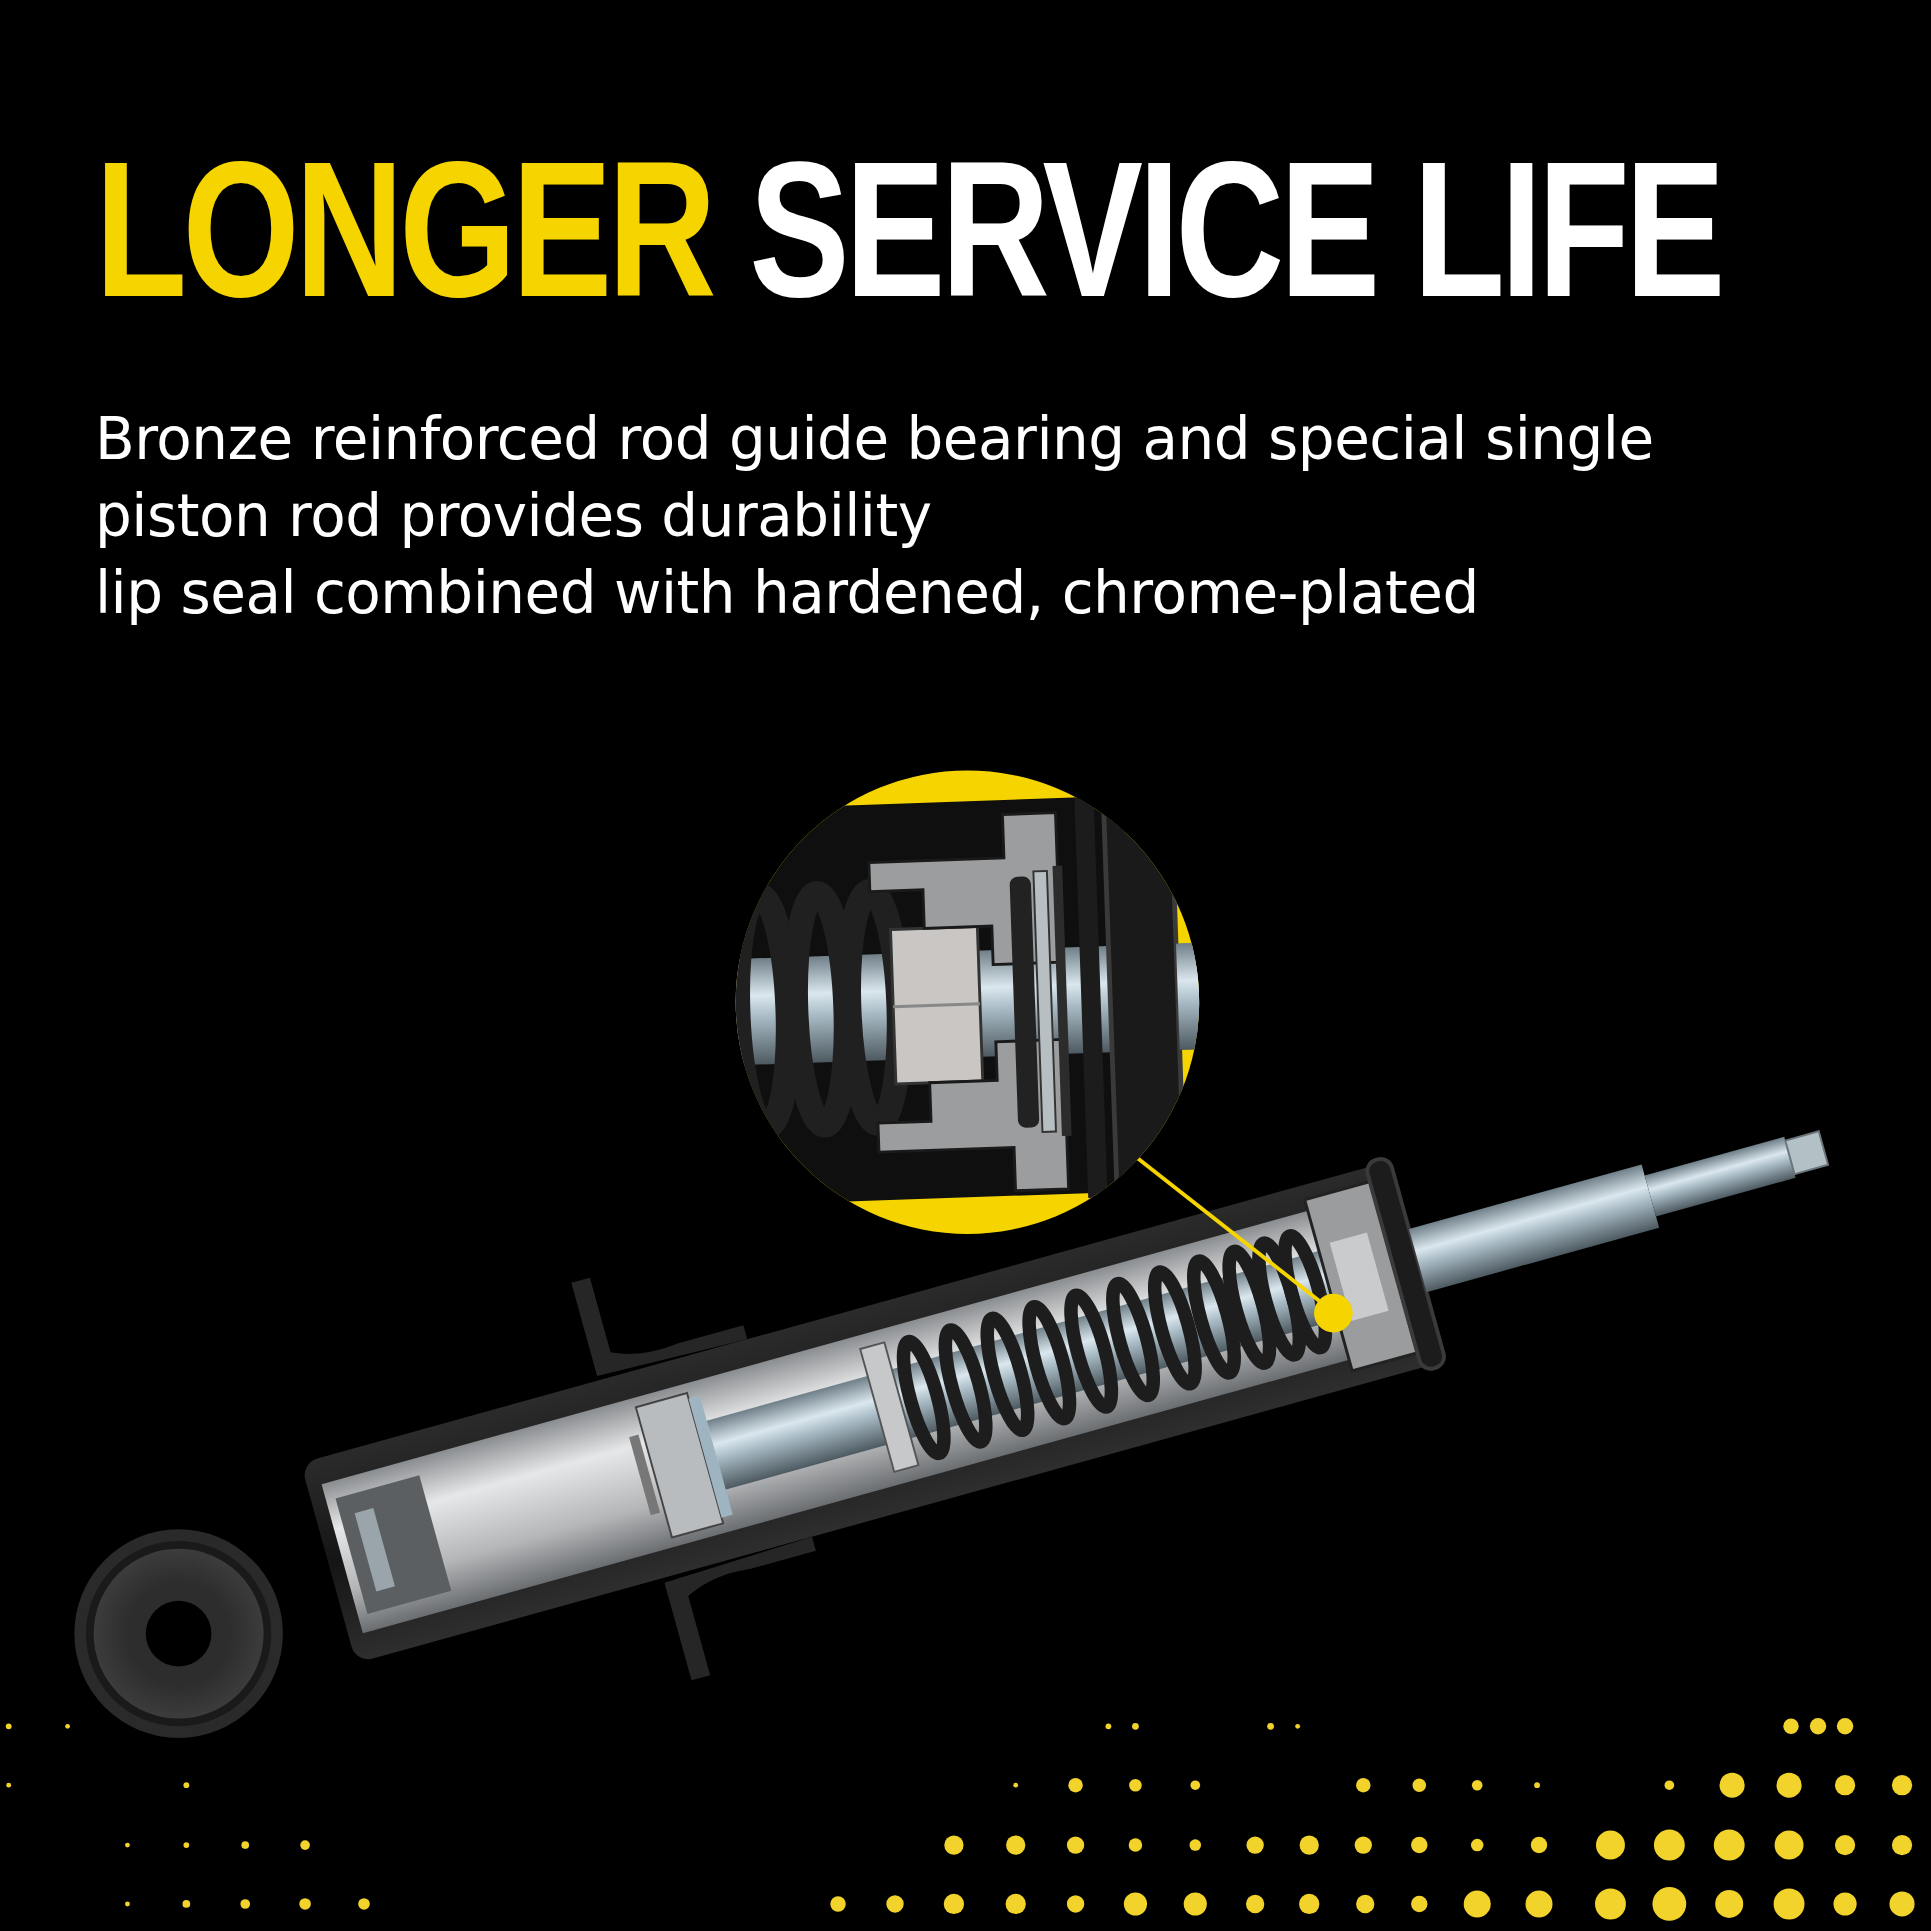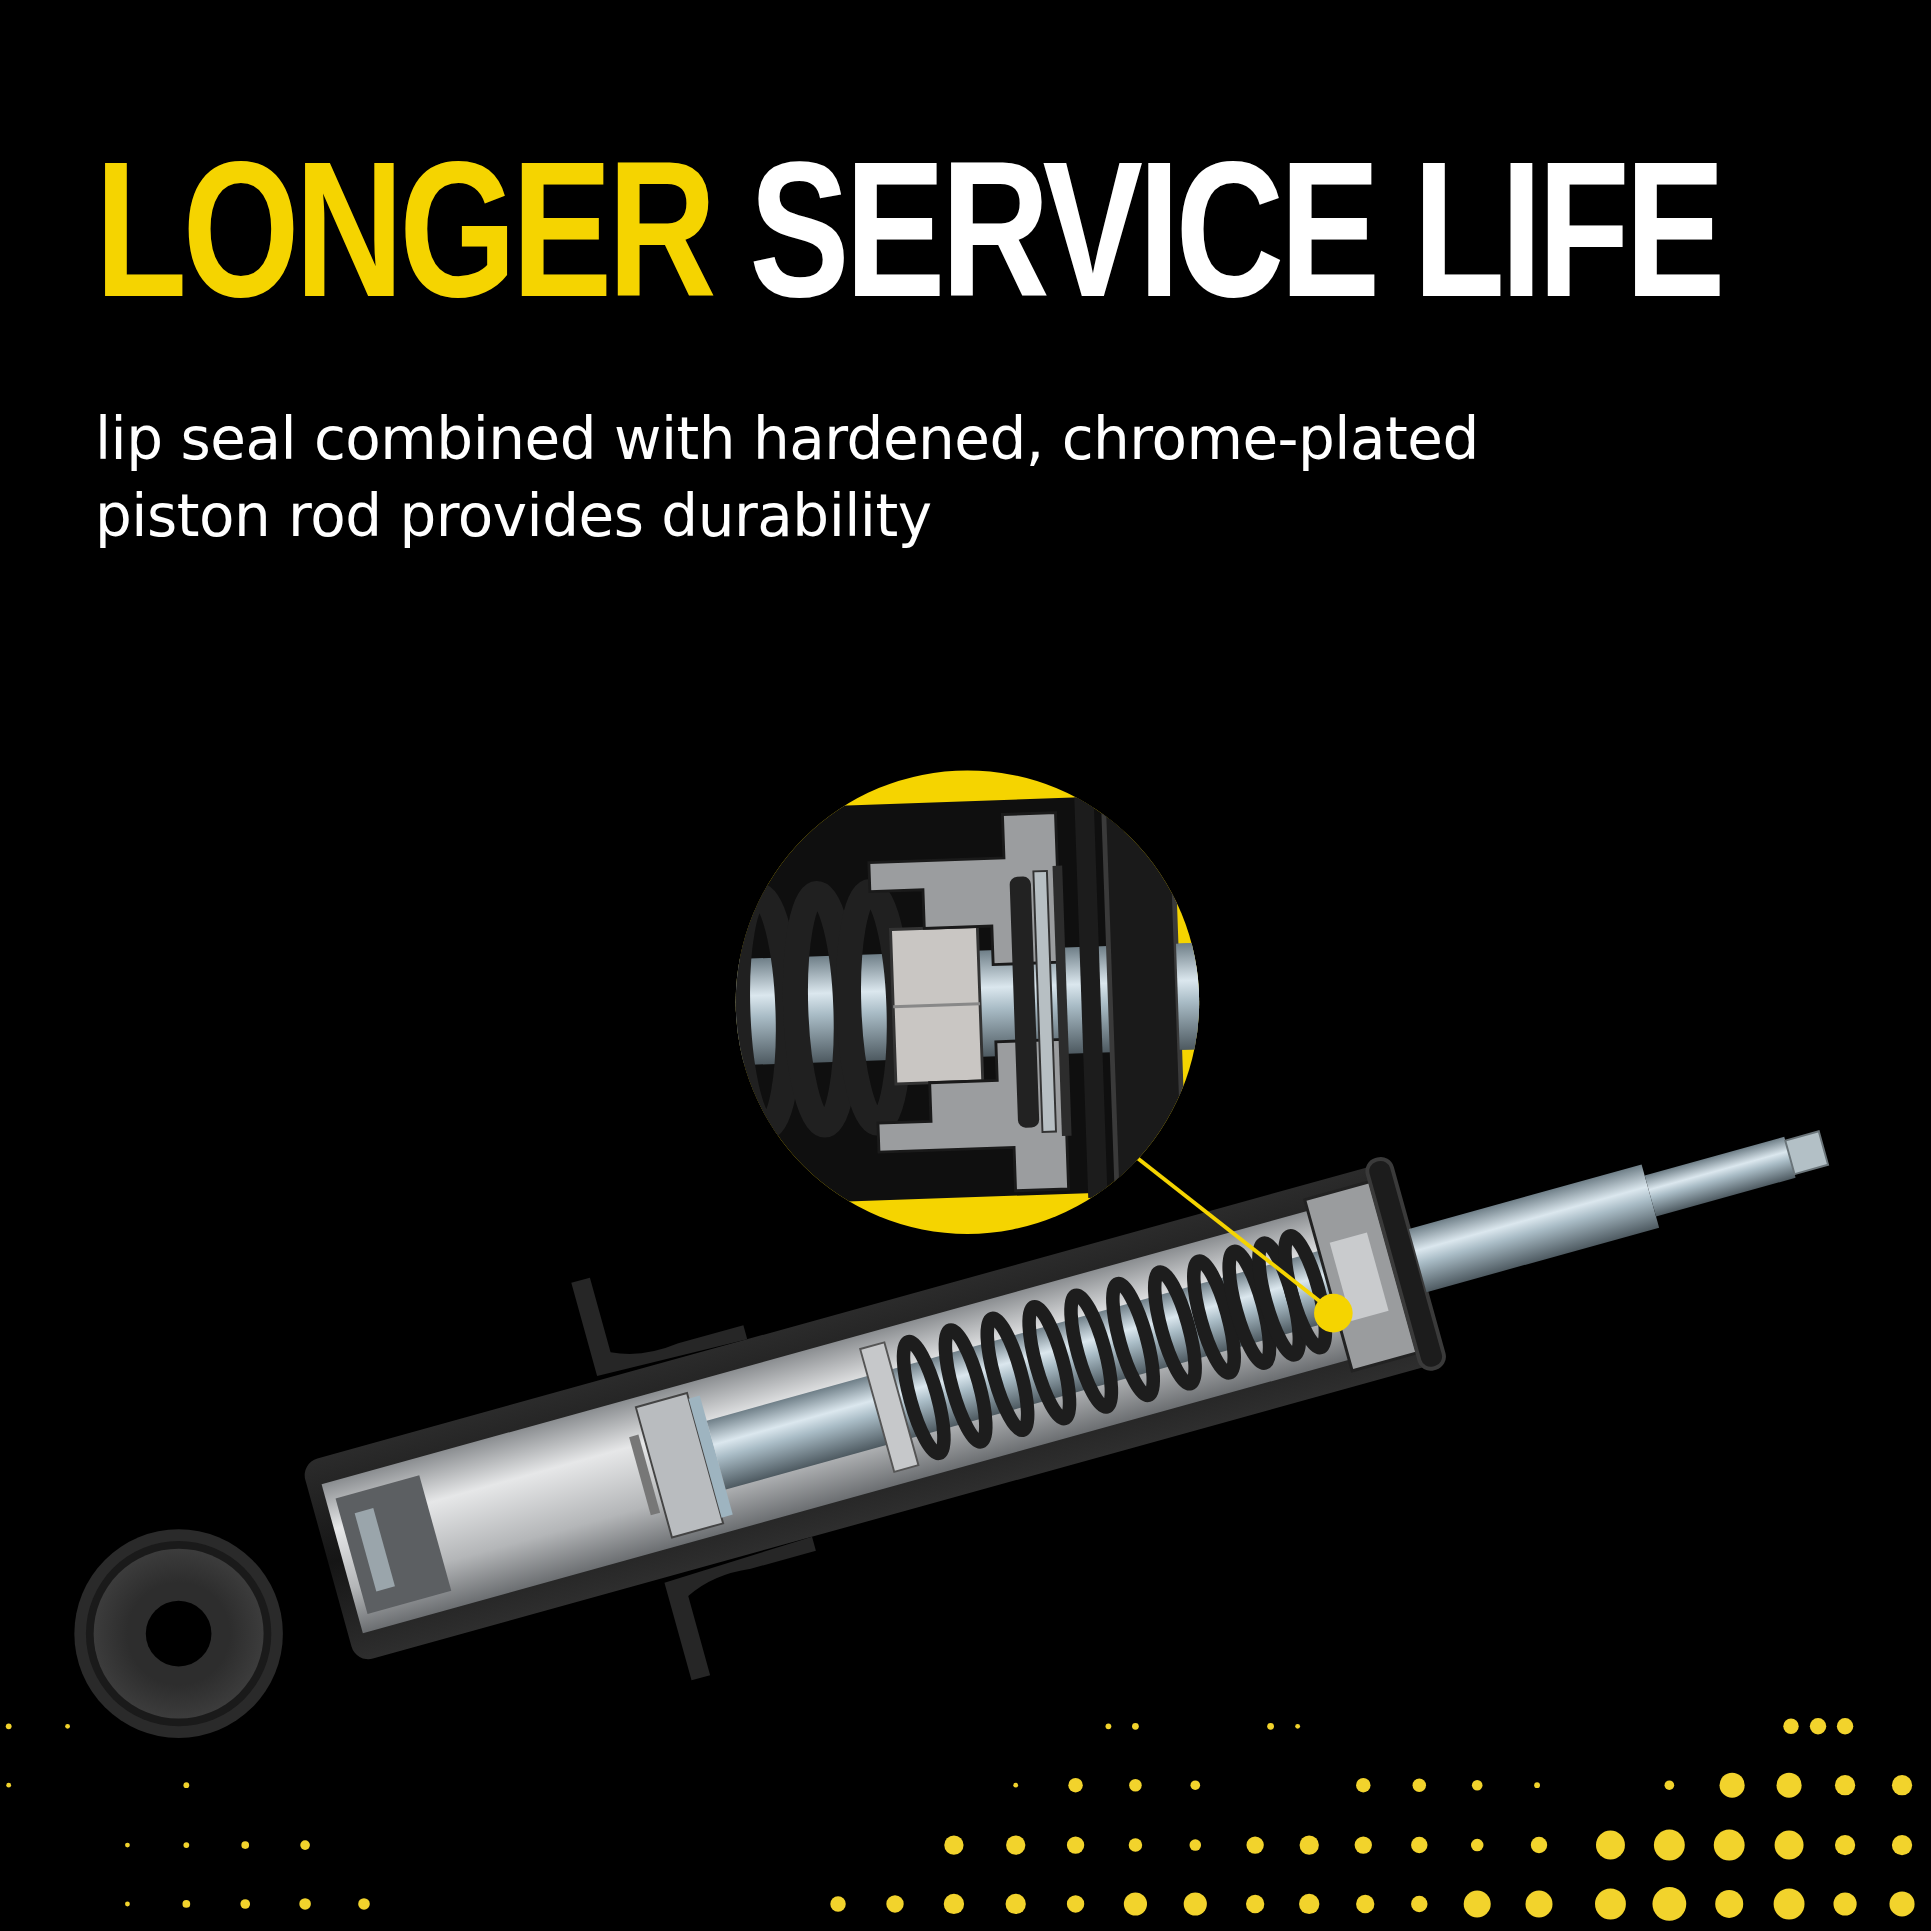--- a/index.html
+++ b/index.html
@@ -23,22 +23,23 @@
 </style>
 </head>
 <body>
 
 <h1 class="headline">
   <span class="accent">LONGER</span>
   <span class="rest">SERVICE LIFE</span>
 </h1>
 
 <p class="body-copy">
+  <span>Bronze reinforced rod guide bearing and special single</span>
+  <span>piston rod provides durability</span>
   <span>lip seal combined with hardened, chrome-plated</span>
-  <span>piston rod provides durability</span>
 </p>
 
 <svg class="art" viewBox="0 0 2000 2000" xmlns="http://www.w3.org/2000/svg">
   <defs>
     <linearGradient id="chrome" x1="0" y1="0" x2="0" y2="1">
       <stop offset="0" stop-color="#6f7f88"></stop>
       <stop offset="0.35" stop-color="#dbe7ee"></stop>
       <stop offset="0.55" stop-color="#a9bcc6"></stop>
       <stop offset="1" stop-color="#4e5a61"></stop>
     </linearGradient>

